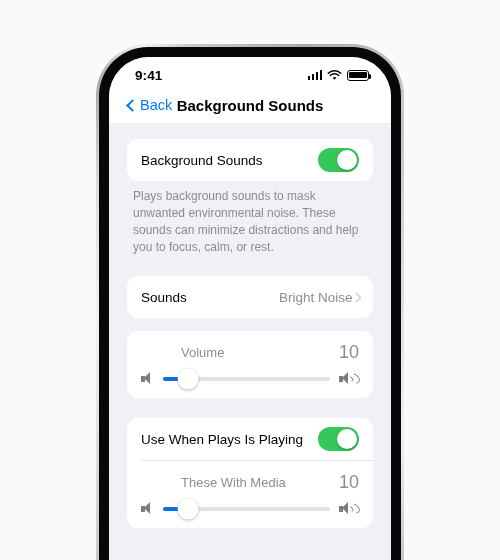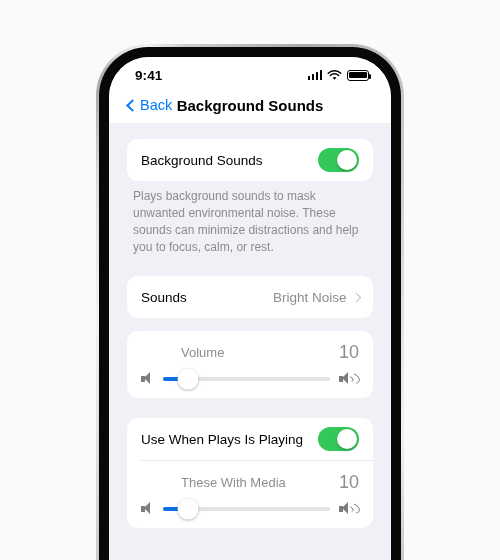--- a/index.html
+++ b/index.html
@@ -89,21 +89,21 @@
   
   #content { background:#f1f0f6; padding:16px 18px 0 18px; height:100%; }
 
   .card { background:#ffffff; border-radius:11px; overflow:hidden; }
 
   .row { display:flex; align-items:center; justify-content:space-between;
     padding:0 14px; height:42px; }
 
   .row-label { font-size:13.5px; color:#000; }
   .row-value { font-size:13.5px; color:#8d8d93; }
-  .row-right { display:flex; align-items:center; gap:6px; }
+  .row-right { display:flex; align-items:center; }
   .disclosure { width:6.5px; height:6.5px; border-top:1.8px solid #b8b8bd;
     border-right:1.8px solid #b8b8bd; transform:rotate(45deg); }
 
   .toggle { width:41px; height:24px; border-radius:13px; background:#34c759;
     position:relative; flex:none; cursor:pointer; }
   .toggle::after { content:""; position:absolute; top:1.8px; right:1.8px;
     width:20.4px; height:20.4px; border-radius:50%; background:#fff;
     box-shadow:0 1.5px 3px rgba(0,0,0,.22); }
 
   .footnote { font-size:12px; line-height:1.42; color:#8b8b90;

